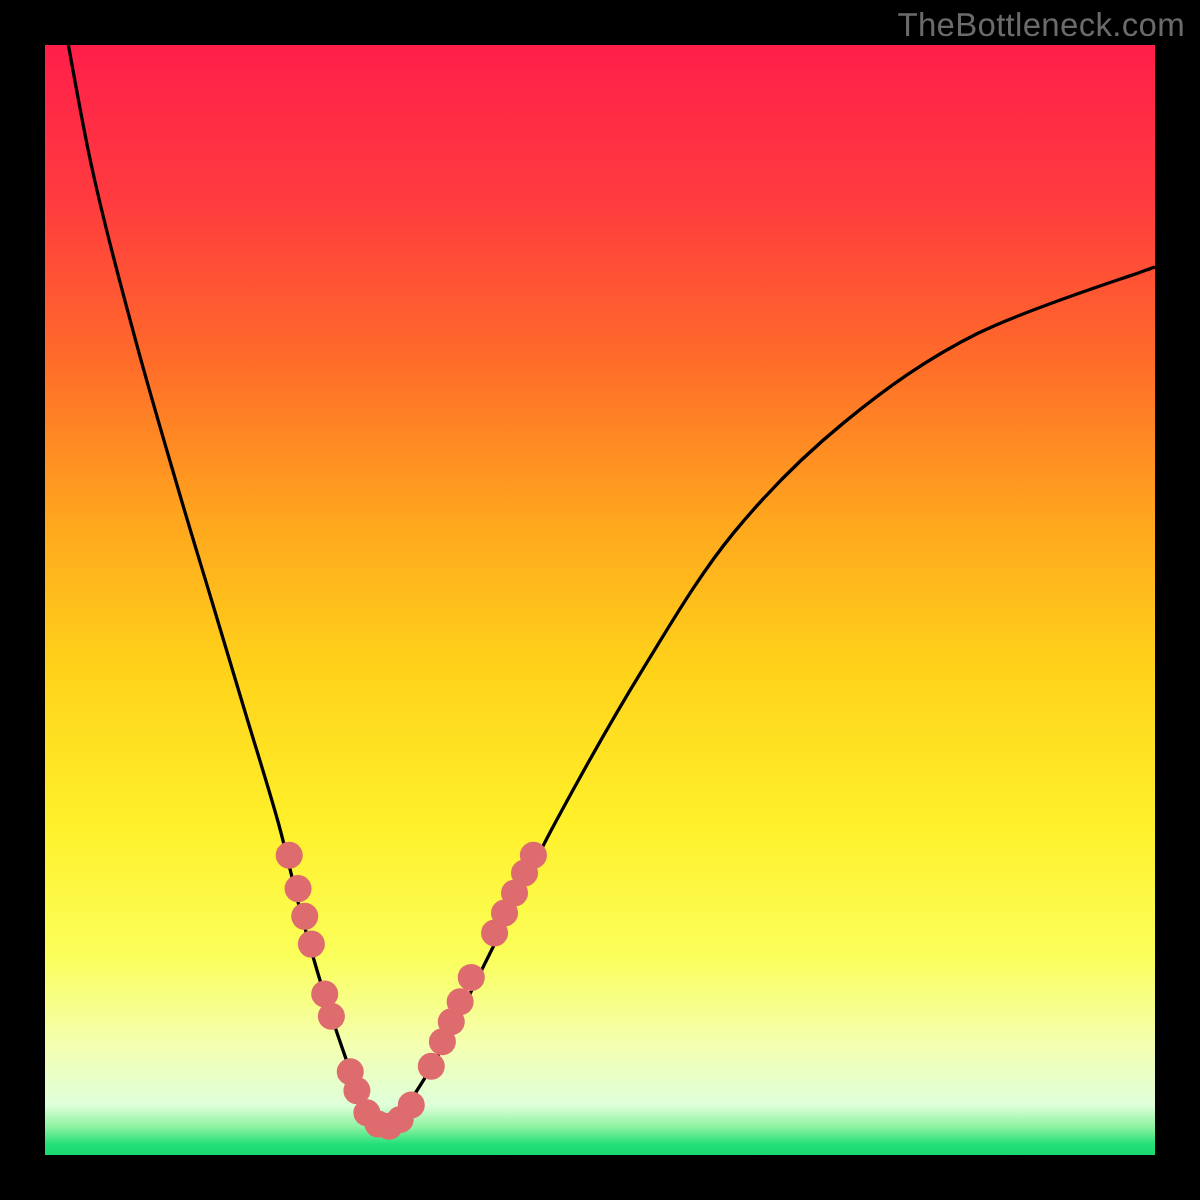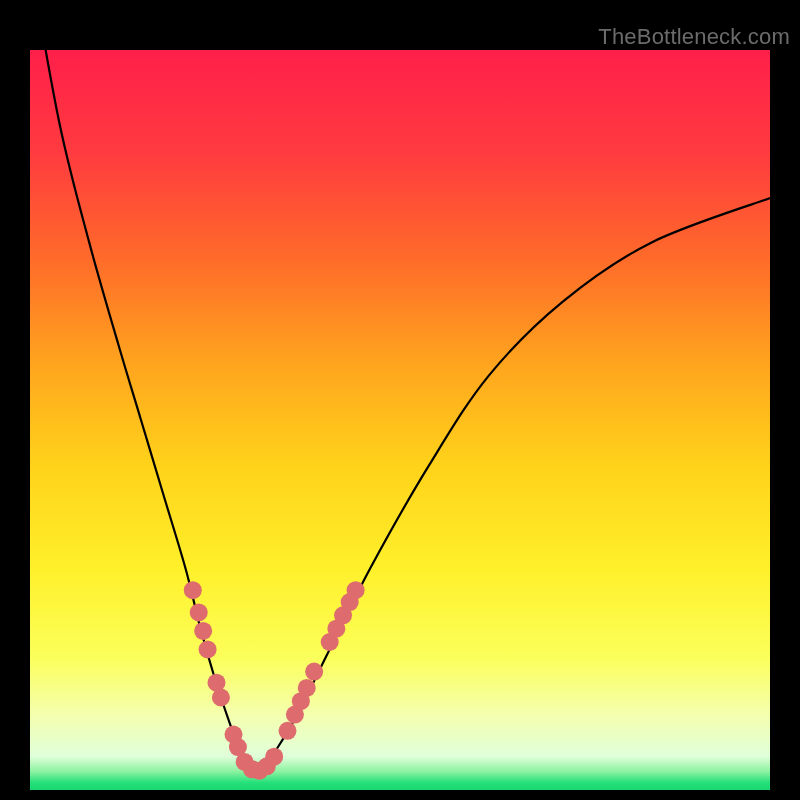--- a/index.html
+++ b/index.html
@@ -11,21 +11,20 @@
     overflow: hidden;
     font-family: Arial, Helvetica, sans-serif;
   }
   .frame {
     position: absolute;
     top: 0;
     left: 0;
     width: 800px;
     height: 623px;
     background: #000;
-    margin-top: 20px;
   }
   .plot-area {
     position: absolute;
     top: 30px;
     left: 30px;
     width: 740px;
     height: 740px;
     overflow: hidden;
   }
   .gradient {

